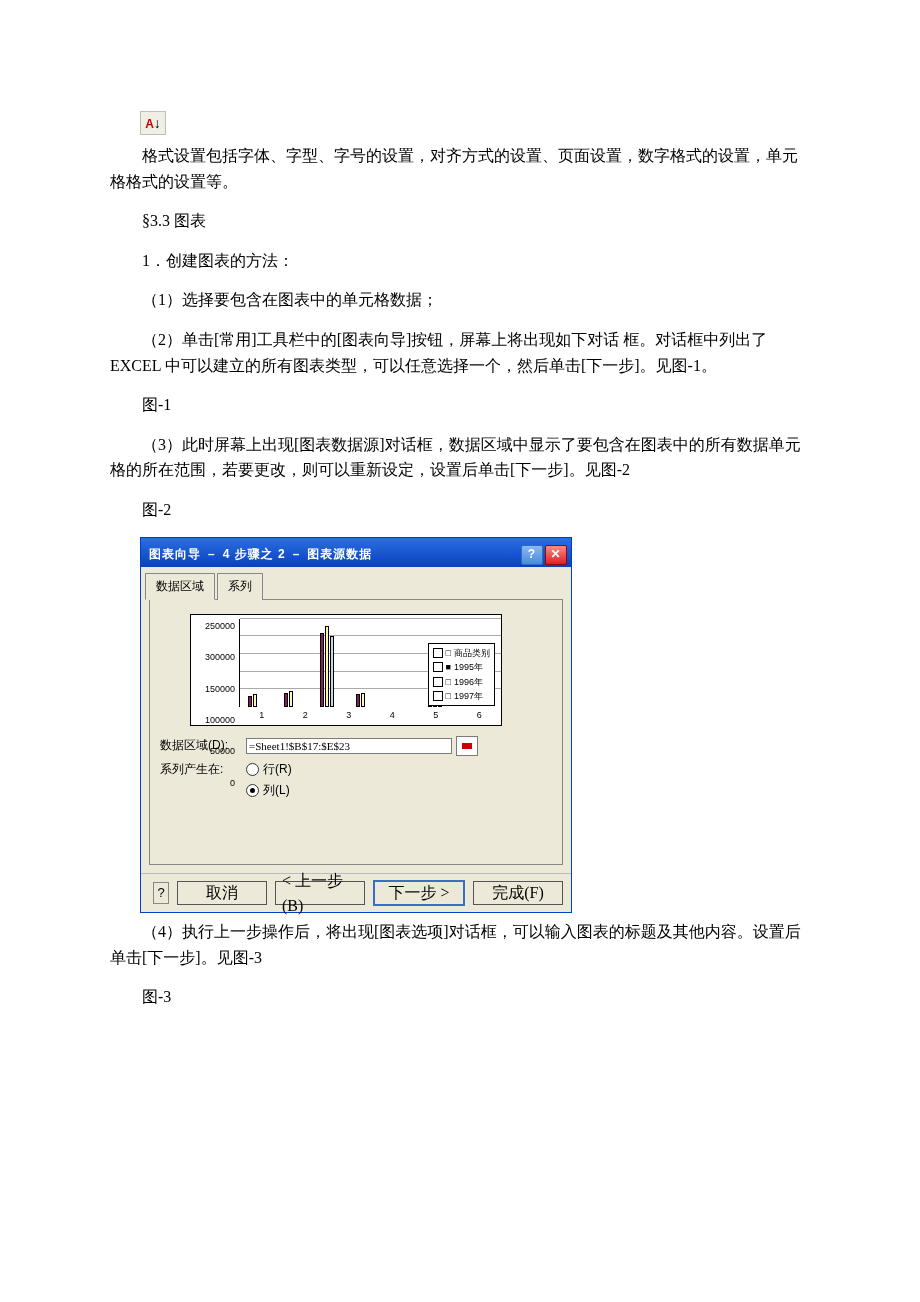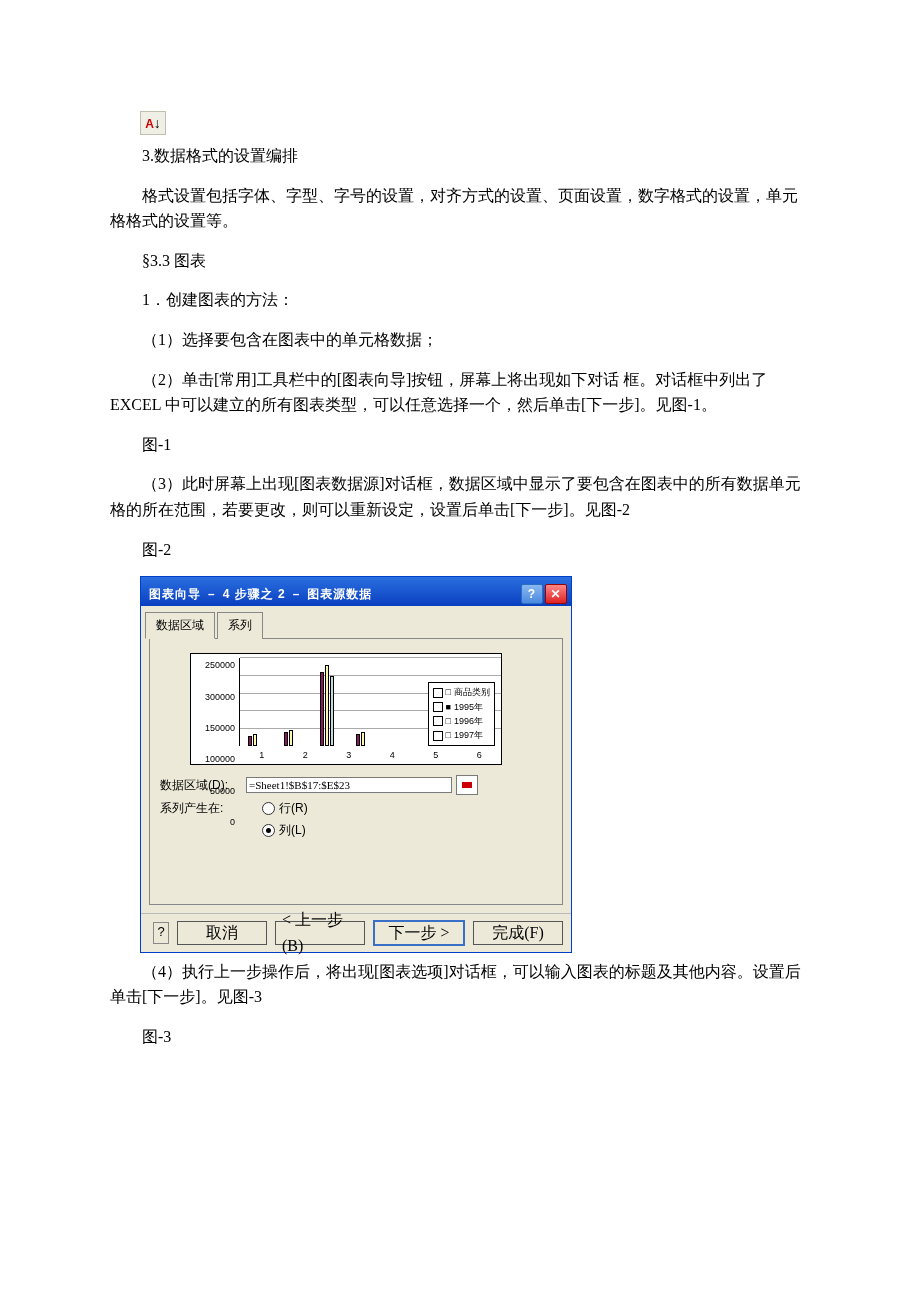--- a/index.html
+++ b/index.html
@@ -237,21 +237,20 @@
 <body>
 
 <div class="page">
   <div class="watermark">www.bdocx.com</div>
 
   <div class="content">
     <div class="sort-icon-wrap">
       <span class="a">A</span><span class="arrow">↓</span><br>
     </div>
 
-    <p>3.数据格式的设置编排</p>
     <p>格式设置包括字体、字型、字号的设置，对齐方式的设置、页面设置，数字格式的设置，单元格格式的设置等。</p>
     <p>§3.3 图表</p>
     <p>1．创建图表的方法：</p>
     <p>（1）选择要包含在图表中的单元格数据；</p>
     <p>（2）单击[常用]工具栏中的[图表向导]按钮，屏幕上将出现如下对话 框。对话框中列出了 EXCEL 中可以建立的所有图表类型，可以任意选择一个，然后单击[下一步]。见图-1。</p>
     <p>图-1</p>
     <p>（3）此时屏幕上出现[图表数据源]对话框，数据区域中显示了要包含在图表中的所有数据单元格的所在范围，若要更改，则可以重新设定，设置后单击[下一步]。见图-2</p>
     <p>图-2</p>
 
     
@@ -341,21 +340,21 @@
         </div>
 
         <div class="form-row">
           <span class="lbl">数据区域(D):</span>
           <input type="text" value="=Sheet1!$B$17:$E$23" style="">
           <div class="ref-btn">
               <span></span>
             </div>
         </div>
 
-        <div class="form-row" style="align-items:flex-start;gap:16px;">
+        <div class="form-row" style="align-items:flex-start;">
           <span class="lbl">系列产生在:</span>
           <div style="display:flex;flex-direction:column;gap:2px;">
             <div class="radio-line">
               <span class="radio"></span>
               <span>行(R)</span>
             </div>
             <div class="radio-line">
               <span class="radio checked"></span>
               <span>列(L)</span>
             </div>

